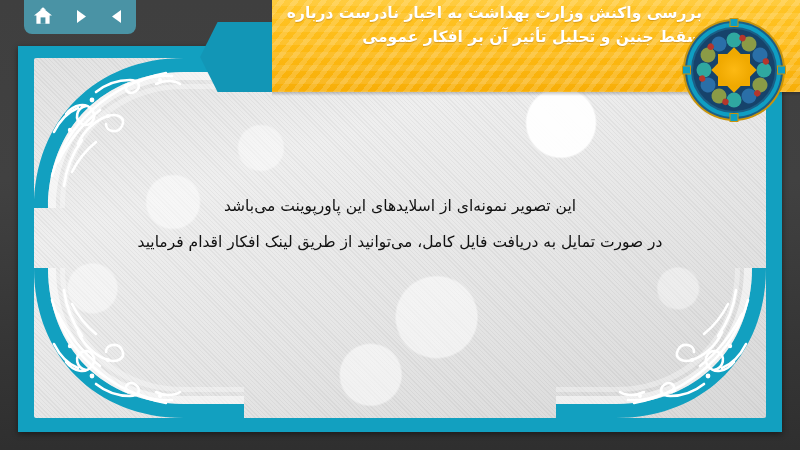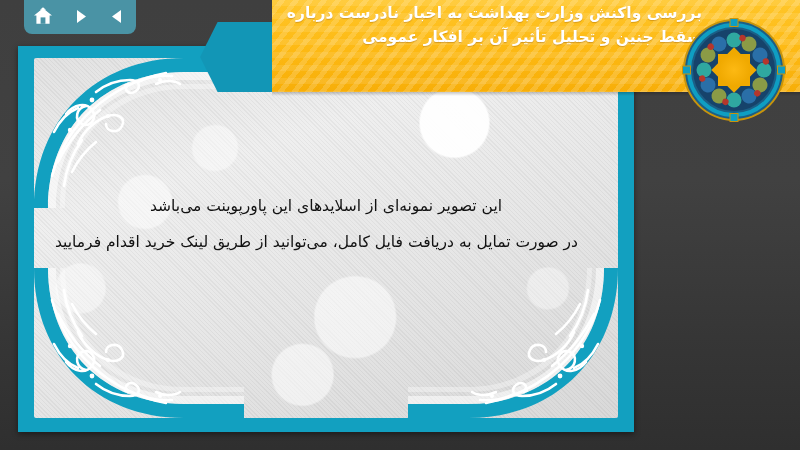--- a/index.html
+++ b/index.html
@@ -111,21 +111,21 @@
     width: 104px;
     height: 104px;
     z-index: 31;
   }
 
   
   .slide {
     position: absolute;
     left: 18px;
     top: 46px;
-    width: 616px;
+    width: 764px;
     height: 386px;
     background: #12a0c0;
     box-shadow: 0 2px 6px rgba(0,0,0,.45);
     overflow: hidden;
     z-index: 10;
   }
   .slide-inner {
     position: absolute;
     left: 16px;
     top: 12px;
@@ -379,19 +379,19 @@
             <circle cx="36" cy="72" r="2.2"></circle>
             <circle cx="126" cy="22" r="2"></circle>
             <circle cx="26" cy="98" r="2"></circle>
             <circle cx="74" cy="58" r="2"></circle>
           </g>
         </svg>
       </div>
 
       <div class="body-text">
         <span class="line">این تصویر نمونه‌ای از اسلایدهای این پاورپوینت می‌باشد</span>
-        <span class="line">در صورت تمایل به دریافت فایل کامل، می‌توانید از طریق لینک خرید اقدام فرمایید</span>
+        <span class="line">در صورت تمایل به دریافت فایل کامل، می‌توانید از طریق لینک افکار اقدام فرمایید</span>
       </div>
 
     </div>
   </div>
 
 </div>
 
 </body></html>

